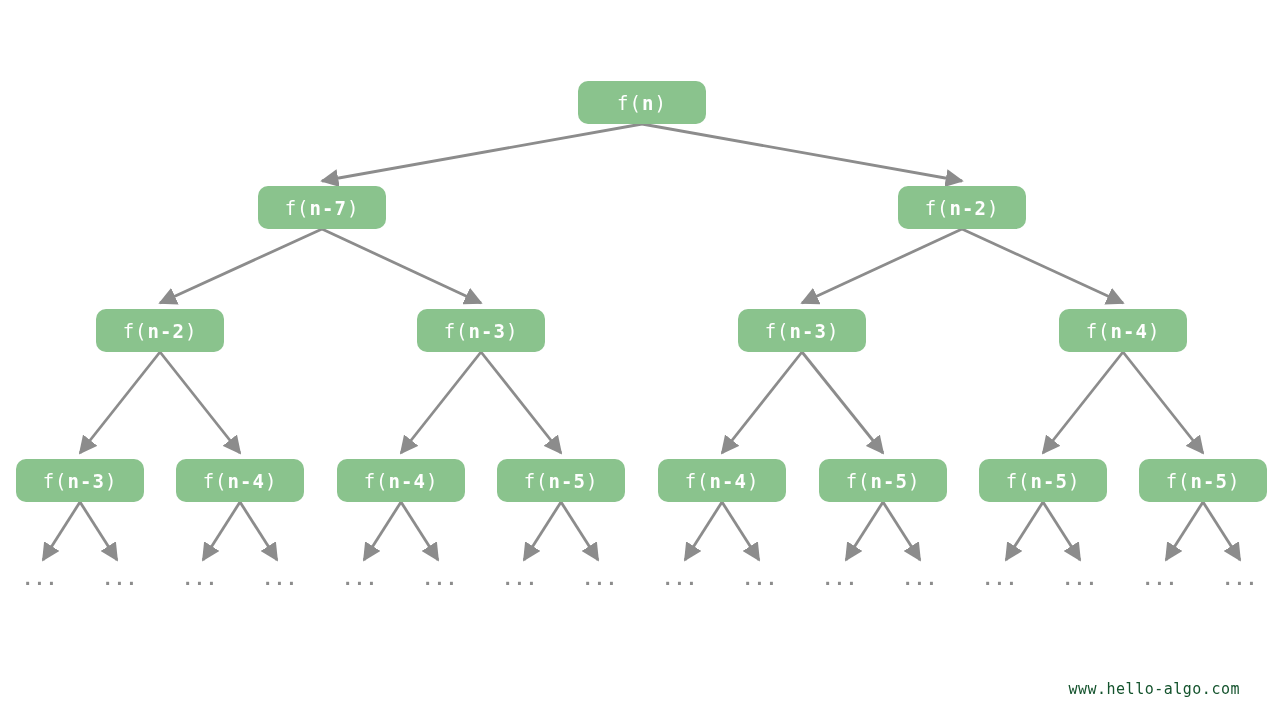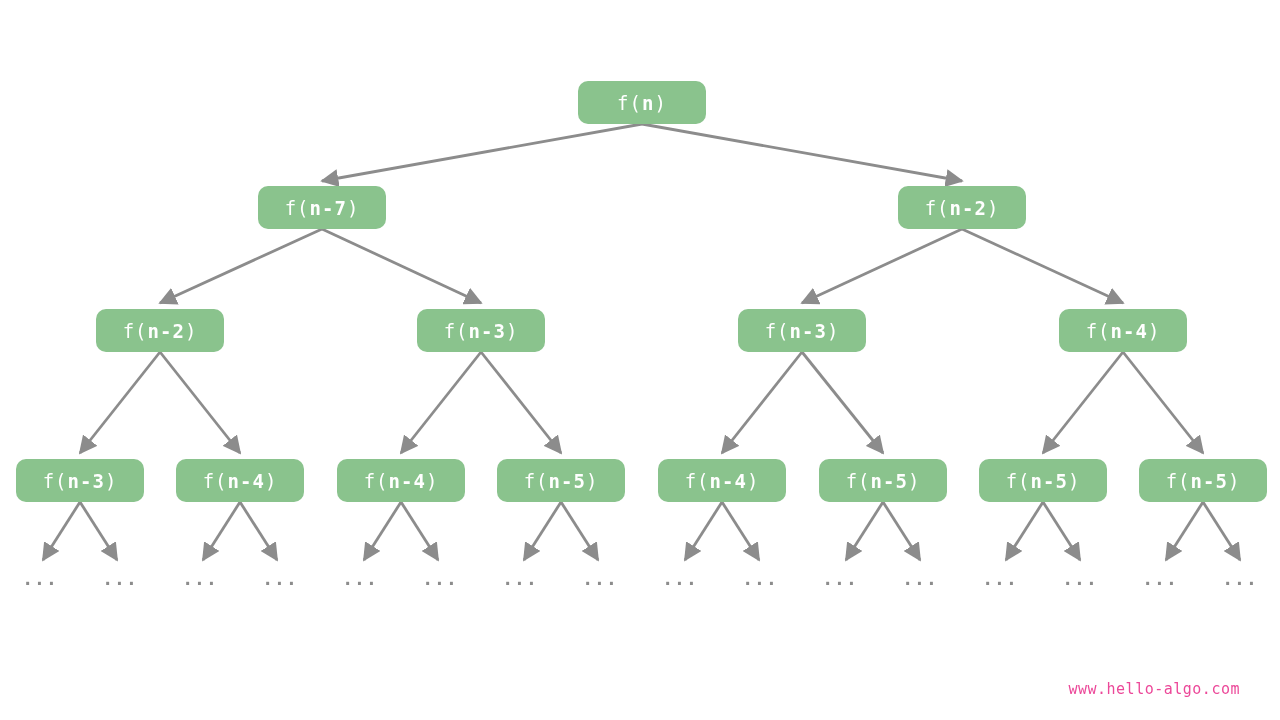--- a/index.html
+++ b/index.html
@@ -17,21 +17,21 @@
     display:flex;align-items:center;justify-content:center;
     font-size:19px;letter-spacing:1px;white-space:nowrap;
   }
   .node .arg{font-weight:bold;}
   .dots{
     position:absolute;width:48px;top:568px;text-align:center;
     color:#8c8c8c;font-size:18px;font-weight:bold;letter-spacing:1px;
   }
   .watermark{
     position:absolute;right:40px;bottom:22px;
-    color:#ec4899;font-size:15px;letter-spacing:0.5px;margin-top:40px;
+    color:#14532d;font-size:15px;letter-spacing:0.5px;margin-top:40px;
   }
 </style>
 </head>
 <body>
 
 <div id="canvas">
 
   <svg class="edges" viewBox="0 0 1280 720" xmlns="http://www.w3.org/2000/svg">
     <defs>
       <marker id="arrowhead" viewBox="0 0 10 10" refX="9" refY="5" markerWidth="6.5" markerHeight="6.5" orient="auto">

